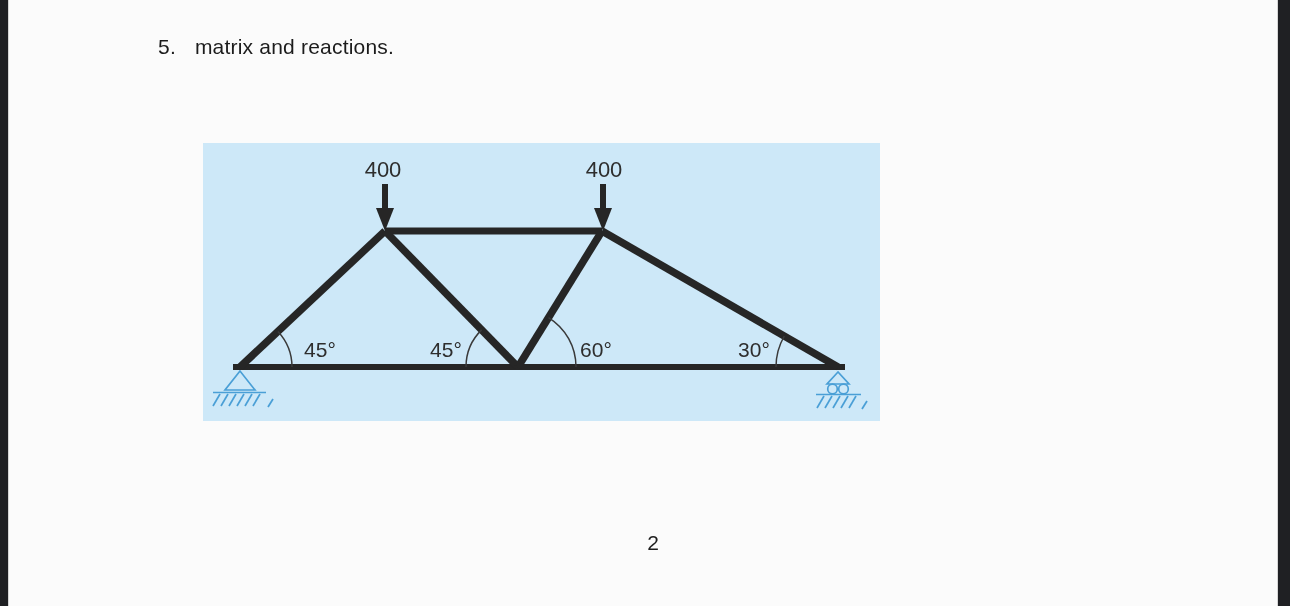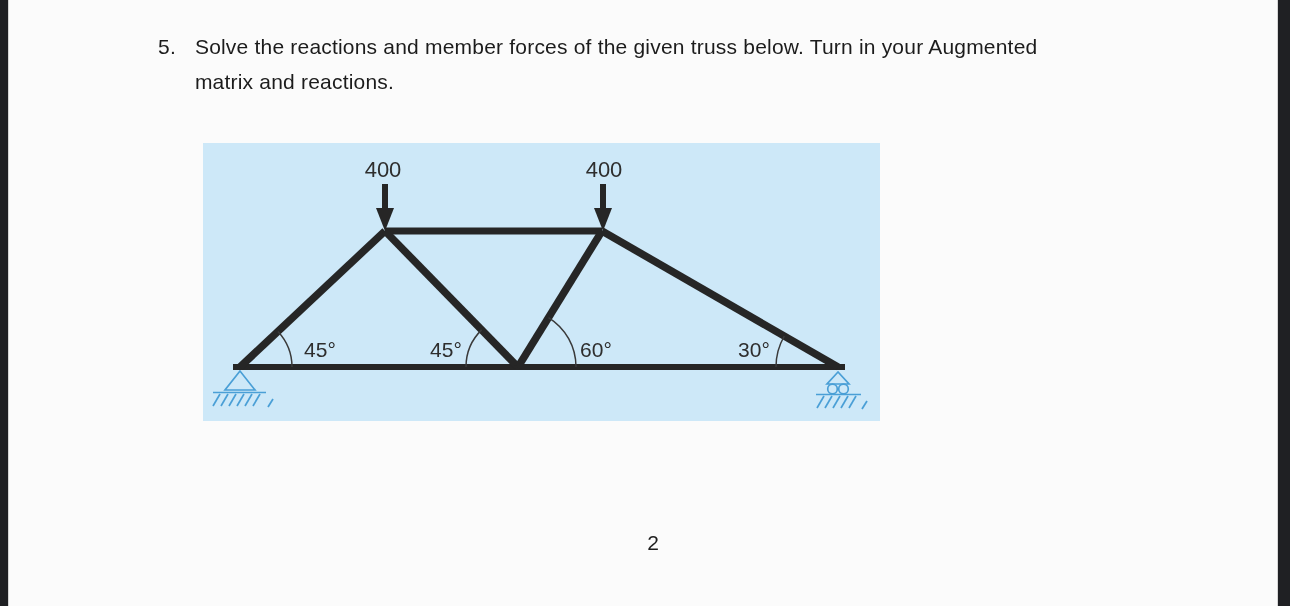--- a/index.html
+++ b/index.html
@@ -67,21 +67,20 @@
 </style>
 </head>
 <body>
 
 <div class="edge-bar left"></div>
 <div class="edge-bar right"></div>
 
 <div class="question">
   <span class="q-number">5.</span>
   <span class="q-lines">
-    <span style="display:block">Solve the reactions and member forces of the given truss below. Turn in your Augmented</span>
     <span style="display:block">matrix and reactions.</span>
   </span>
 </div>
 
 <div class="diagram-wrap">
   <svg width="677" height="278" viewBox="0 0 677 278" xmlns="http://www.w3.org/2000/svg">
 
     <rect x="0" y="0" width="677" height="278" fill="#cde8f8"></rect>
 
     <g stroke="#262626">

